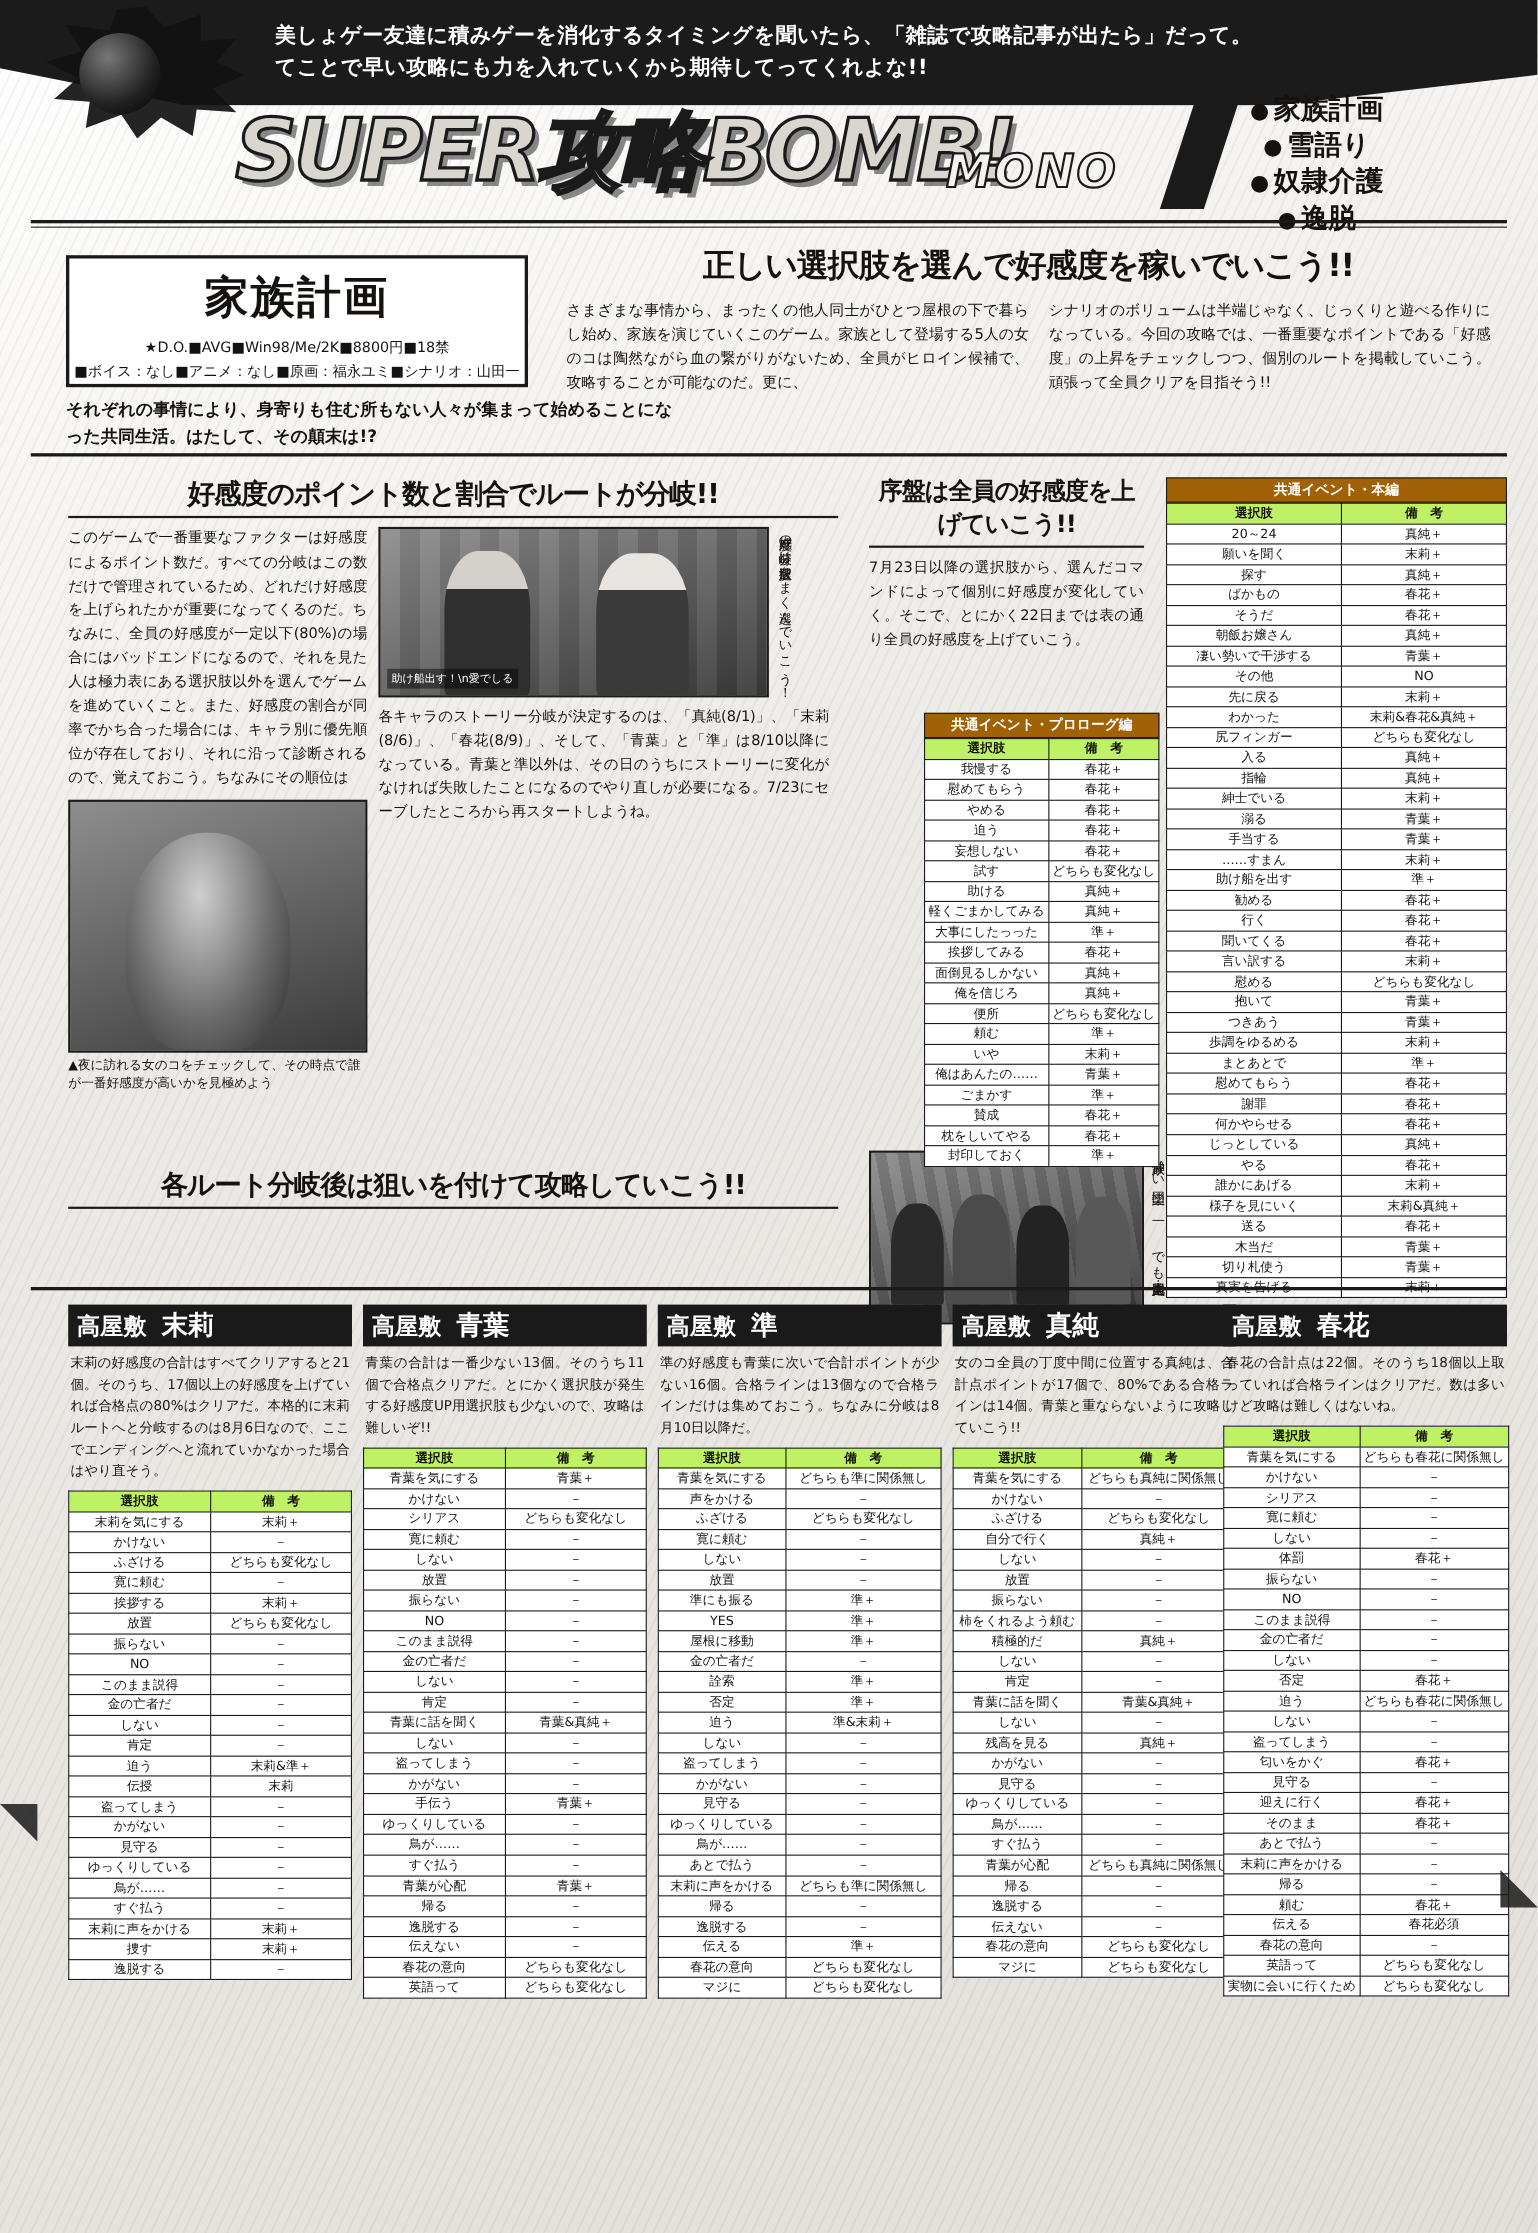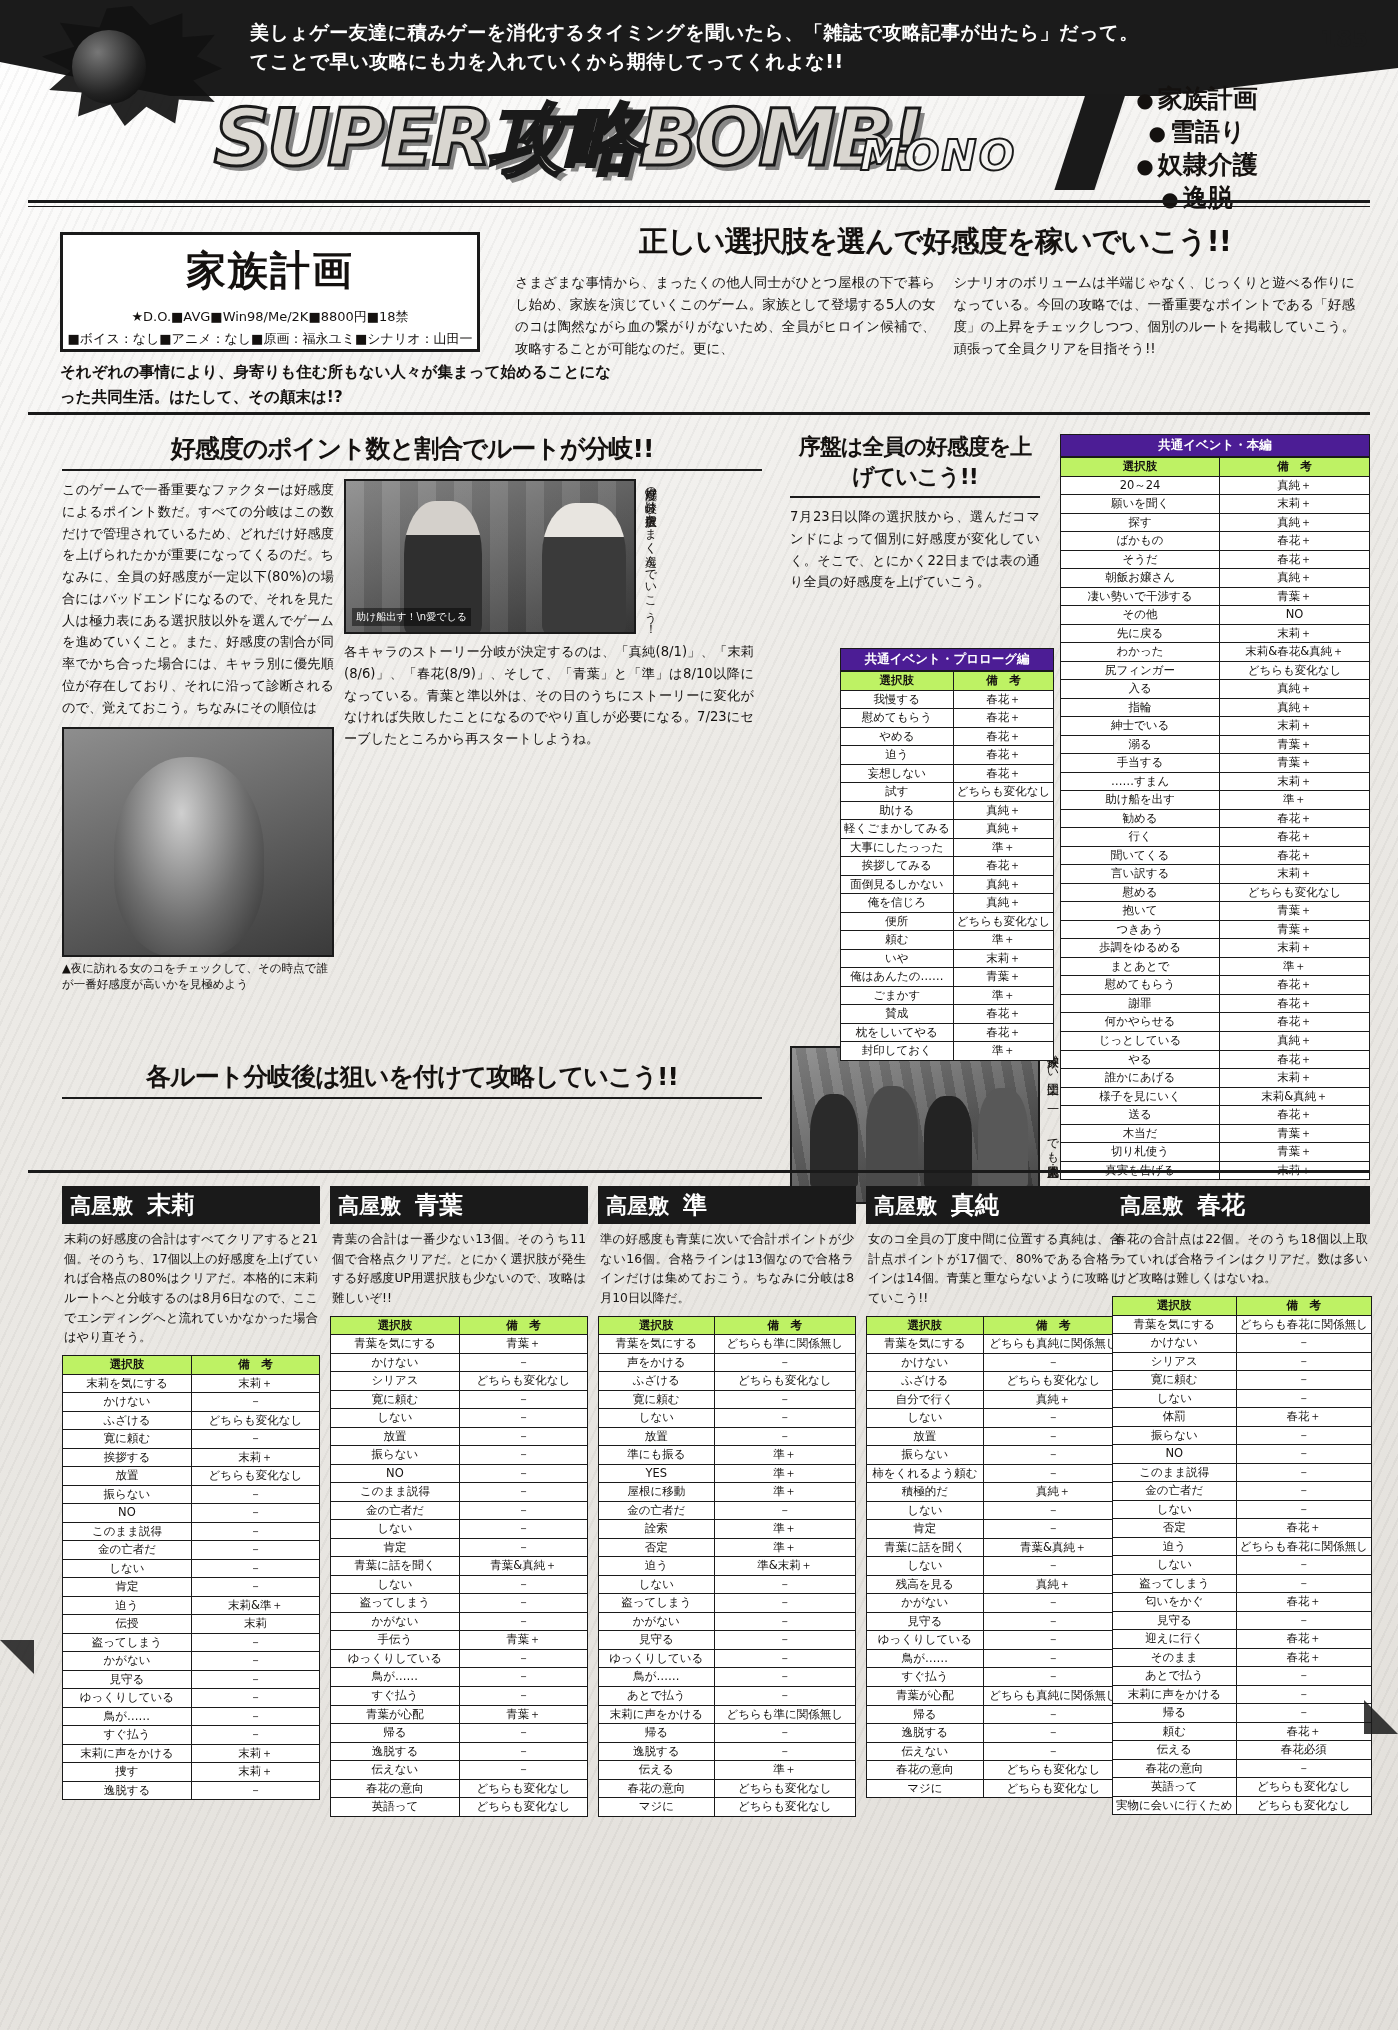--- a/index.html
+++ b/index.html
@@ -128,21 +128,21 @@
   table.t{
     border-collapse:collapse; width:100%;
     font-size:11.5px; background:#fff;
   }
   table.t th, table.t td{
     border:1px solid #1a1a1a; padding:1px 3px; text-align:center;
     line-height:1.35; white-space:nowrap;
   }
   table.t th{ background:#bef264; font-weight:bold; }
   table.t caption{
-    caption-side:top; background:#4c1d95; color:#fff;
+    caption-side:top; background:#a16207; color:#fff;
     font-size:12.5px; font-weight:bold; padding:2px 0; border:1px solid #1a1a1a;
   }
   
   .charcol{
     position:absolute; top:1186px; width:258px;
   }
   .charname{
     background:#1a1a1a; color:#fff; font-size:24px; font-weight:bold;
     padding:3px 8px; display:flex; gap:14px; align-items:baseline;
   }
@@ -201,21 +201,21 @@
   <div style="display:flex; gap:10px;">
     <div style="width:272px;">
       <div class="body-text">このゲームで一番重要なファクターは好感度によるポイント数だ。すべての分岐はこの数だけで管理されているため、どれだけ好感度を上げられたかが重要になってくるのだ。ちなみに、全員の好感度が一定以下(80%)の場合にはバッドエンドになるので、それを見た人は極力表にある選択肢以外を選んでゲームを進めていくこと。また、好感度の割合が同率でかち合った場合には、キャラ別に優先順位が存在しており、それに沿って診断されるので、覚えておこう。ちなみにその順位は</div>
       <div class="shot" style="height:230px; margin-top:8px;">
         <div style="position:absolute; left:50px; top:28px; width:150px; height:200px; border-radius:48% 48% 40% 40%; background:radial-gradient(ellipse at 45% 28%, #cfcfcf 0%, #6d6d6d 55%, #2b2b2b 100%);"></div>
       </div>
       <div class="figcap">▲夜に訪れる女のコをチェックして、その時点で誰が一番好感度が高いかを見極めよう</div>
     </div>
     <div style="width:410px;">
       <div style="display:flex; gap:6px;">
-        <div class="shot" style="width:292px; height:155px;">
+        <div class="shot" style="width:355px; height:155px;">
           <div style="position:absolute; left:0; top:0; right:0; bottom:0; background:repeating-linear-gradient(90deg, rgba(255,255,255,0.06) 0 18px, rgba(0,0,0,0.08) 18px 36px);"></div>
           <div style="position:absolute; left:58px; top:20px; width:78px; height:132px; background:linear-gradient(180deg,#d4d0cb 0 26%, #2f2f2f 26% 100%); border-radius:40% 40% 6% 6%;"></div>
           <div style="position:absolute; left:196px; top:22px; width:84px; height:130px; background:linear-gradient(180deg,#e8e5e0 0 26%, #3a3a3a 26% 100%); border-radius:40% 40% 6% 6%;"></div>
           <div class="cap">助け船出す！\n愛でしる</div>
         </div>
         <div class="vtext">好感度の分岐は選択肢をまく選んでいこう！</div>
       </div>
       <div class="body-text" style="margin-top:7px;">各キャラのストーリー分岐が決定するのは、「真純(8/1)」、「末莉(8/6)」、「春花(8/9)」、そして、「青葉」と「準」は8/10以降になっている。青葉と準以外は、その日のうちにストーリーに変化がなければ失敗したことになるのでやり直しが必要になる。7/23にセーブしたところから再スタートしようね。</div>
     </div>
   </div>

